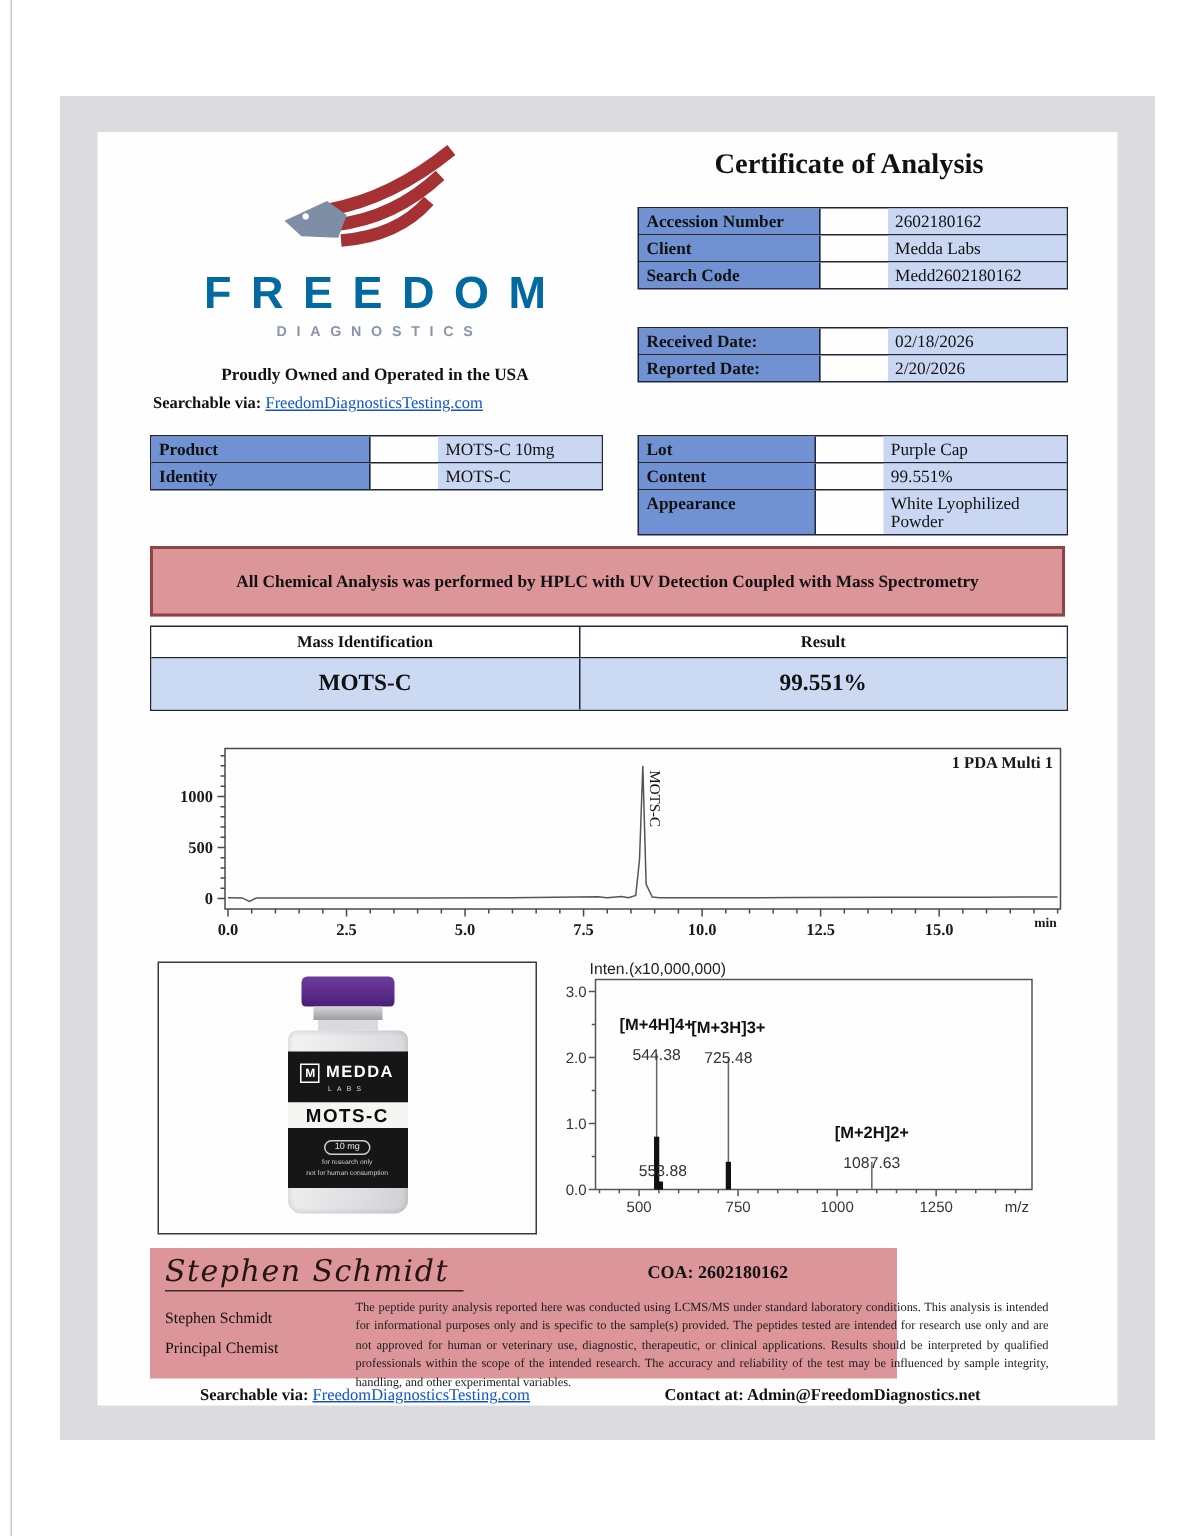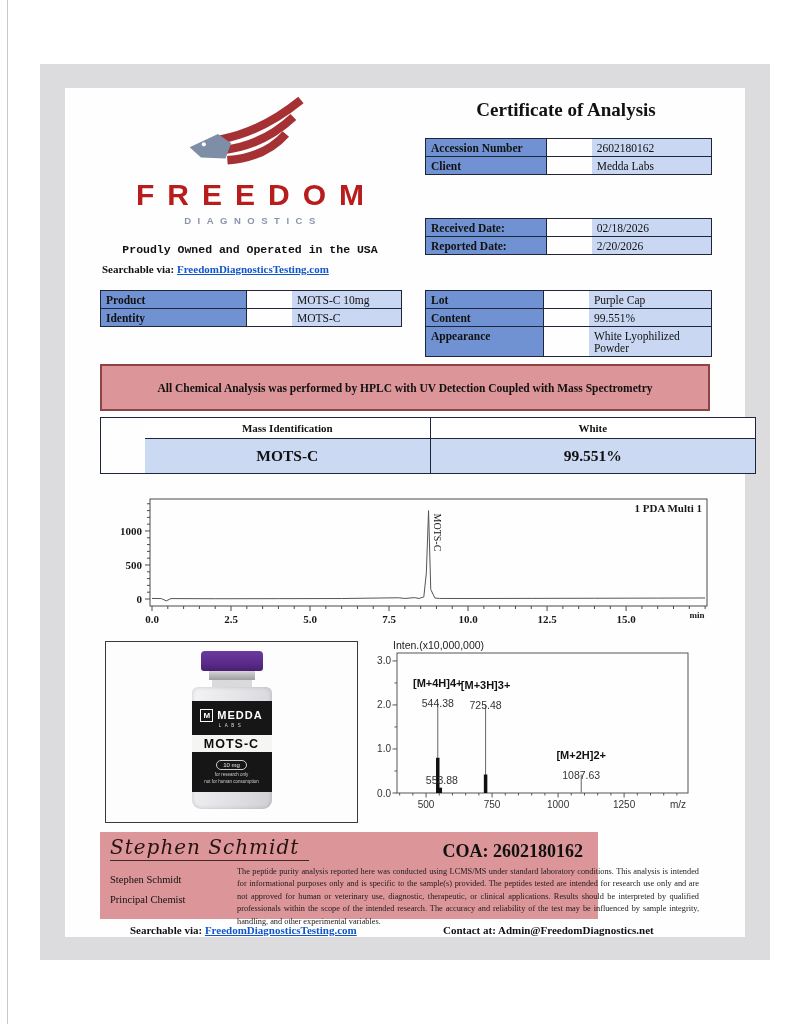--- a/index.html
+++ b/index.html
@@ -6,46 +6,46 @@
   body{width:798px;height:1024px;background:#ffffff;position:relative;overflow:hidden;
        font-family:"Liberation Serif",serif;color:#111;}
   .scan-line{position:absolute;left:7px;top:0;width:1px;height:1024px;background:#c9c9c9;}
   .matte{position:absolute;left:40px;top:64px;width:730px;height:896px;background:#dcdcde;}
   .page{position:absolute;left:25px;top:24px;width:680px;height:849px;background:#fefefe;}
   .abs{position:absolute;}
 
   
   .logo-block{left:35px;top:6px;width:300px;text-align:center;}
   .brand{font-family:"Liberation Sans",sans-serif;font-weight:bold;font-size:30px;
-         letter-spacing:13px;padding-left:13px;color:#b91c1c;margin-top:2px;}
+         letter-spacing:13px;padding-left:13px;color:#0369a1;margin-top:2px;}
   .brand-sub{font-family:"Liberation Sans",sans-serif;font-weight:bold;font-size:9.5px;
          letter-spacing:6.5px;padding-left:6px;color:#8995aa;margin-top:3px;}
-  .tagline{font-weight:bold;font-size:11.5px;margin-top:17px;font-family:Liberation Mono, monospace;}
+  .tagline{font-weight:bold;font-size:11.5px;margin-top:17px;}
   .search-line{font-weight:bold;font-size:11px;margin-top:7px;text-align:left;padding-left:2px;}
-  a.doc-link{color:var(--link,#1155cc);text-decoration:underline;font-weight:bold;}
+  a.doc-link{color:var(--link,#1155cc);text-decoration:underline;font-weight:normal;}
 
   
   .coa-title{left:345px;top:11px;width:312px;text-align:center;font-weight:bold;font-size:19px;}
 
   
   .kv-table{position:absolute;border:1.5px solid #20263a;font-size:11.5px;}
   .kv-row{display:flex;}
   .kv-row + .kv-row{border-top:1px solid #20263a;}
   .kv-k{width:var(--label-w,40%);background:var(--blue-dark,#7092d2);font-weight:bold;
         padding:2.5px 5px;border-right:1px solid #20263a;}
   .kv-v{flex:1;background:var(--blue-light,#c9d7f2);padding:2.5px 5px;margin-left:45px;}
 
   
   .banner{left:35px;top:276px;width:610px;height:47px;background:var(--pink-fill,#dc9598);
           border:2px solid var(--pink-border,#8e4345);box-sizing:border-box;
           display:flex;align-items:center;justify-content:center;
           font-weight:bold;font-size:11.5px;text-align:center;}
 
   
-  .mass-table{left:35px;top:329px;width:610px;border:1.5px solid #20263a;padding-left:44px;}
+  .mass-table{left:35px;top:329px;width:610px;border:1.5px solid #20263a;}
   .mass-hrow{display:flex;background:#ffffff;border-bottom:1px solid #20263a;}
   .mass-drow{display:flex;background:var(--blue-row,#ccd9f2);}
   .mass-c1{width:46%;border-right:1px solid #20263a;text-align:center;}
   .mass-c2{flex:1;text-align:center;}
   .mass-hrow div{font-weight:bold;font-size:11px;padding:4px 2px;}
   .mass-drow div{font-weight:bold;font-size:15.5px;padding:8px 2px;}
 
   .chart{position:absolute;}
 
   
@@ -73,21 +73,21 @@
                 align-items:center;justify-content:center;gap:2px;}
   .vl-dose{border:1px solid #cfcfcf;border-radius:6px;font-family:"Liberation Sans",sans-serif;
            font-size:6px;padding:0 6px;line-height:8px;}
   .vl-note{font-family:"Liberation Sans",sans-serif;font-size:4.5px;color:#cfcfcf;line-height:5.5px;}
 
   
   .footer-block{left:35px;top:744px;width:498px;height:87px;background:var(--pink-fill,#dc9598);}
   .signature{position:absolute;left:10px;top:3px;font-family:"DejaVu Serif",serif;font-style:italic;
              font-size:20px;letter-spacing:1px;color:#241414;border-bottom:1.5px solid #41292b;
              padding:0 10px 1px 0;}
-  .coa-num{position:absolute;left:55%;top:9px;width:42%;text-align:right;font-weight:bold;font-size:18px;}
+  .coa-num{position:absolute;left:55%;top:9px;width:42%;text-align:center;font-weight:bold;font-size:12px;}
   .chemist-name{position:absolute;left:10px;top:42px;font-size:10.5px;}
   .chemist-role{position:absolute;left:10px;top:62px;font-size:10.5px;}
   .disclaimer{position:absolute;left:137px;top:34px;width:462px;font-size:8.3px;line-height:1.5;
               text-align:justify;color:#1c1c1c;}
 
   .bottom-row{left:35px;top:836px;width:610px;display:flex;font-weight:bold;font-size:11px;}
   .bottom-left{width:47%;text-align:center;}
   .bottom-right{width:53%;text-align:center;}
 </style>
 </head>
@@ -119,20 +119,24 @@
 
     <div class="kv-table" style="left:360px;top:50px;width:285px;--label-w:38.5%;">
       <div class="kv-row">
         <div class="kv-k">Accession Number</div>
         <div class="kv-v">2602180162</div>
       </div>
       <div class="kv-row">
         <div class="kv-k">Client</div>
         <div class="kv-v">Medda Labs</div>
       </div>
+      <div class="kv-row">
+        <div class="kv-k">Search Code</div>
+        <div class="kv-v">Medd2602180162</div>
+      </div>
     </div>
 
     <div class="kv-table" style="left:360px;top:130px;width:285px;--label-w:38.5%;">
       <div class="kv-row">
         <div class="kv-k">Received Date:</div>
         <div class="kv-v">02/18/2026</div>
       </div>
       <div class="kv-row">
         <div class="kv-k">Reported Date:</div>
         <div class="kv-v">2/20/2026</div>
@@ -163,21 +167,21 @@
         <div class="kv-k">Appearance</div>
         <div class="kv-v">White Lyophilized Powder</div>
       </div>
     </div>
 
     <div class="abs banner">All Chemical Analysis was performed by HPLC with UV Detection Coupled with Mass Spectrometry</div>
 
     <div class="abs mass-table">
       <div class="mass-hrow">
         <div class="mass-c1">Mass Identification</div>
-        <div class="mass-c2">White</div>
+        <div class="mass-c2">Result</div>
       </div>
       <div class="mass-drow">
         <div class="mass-c1">MOTS-C</div>
         <div class="mass-c2">99.551%</div>
       </div>
     </div>
 
     <div class="chart" id="chart-hplc" style="left:35px;top:399px;width:610px;height:150px;"><svg width="610" height="150">
           <rect x="50" y="12" width="557" height="107" fill="none" stroke="#4a4a4a" stroke-width="1"></rect>
           <line x1="52" y1="119" x2="52" y2="124" stroke="#4a4a4a" stroke-width="1"></line>

